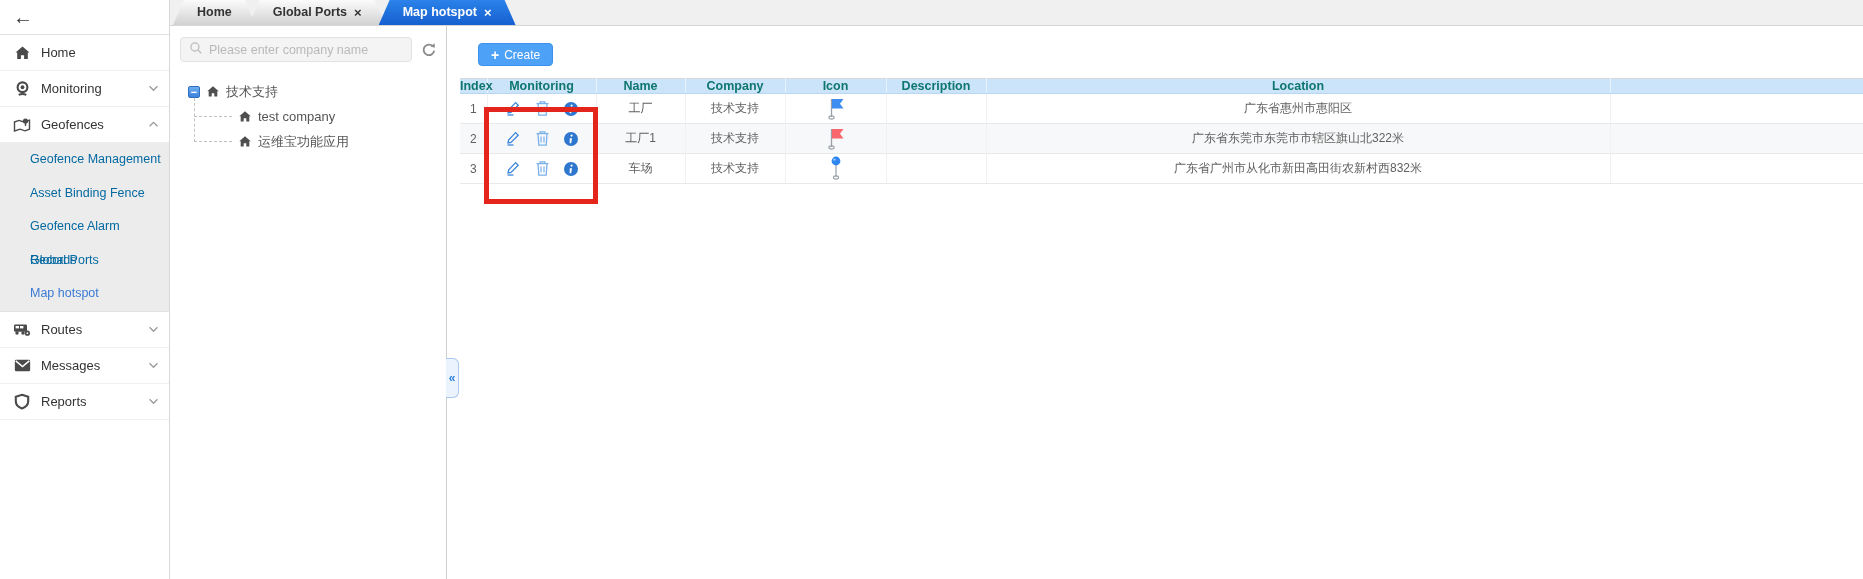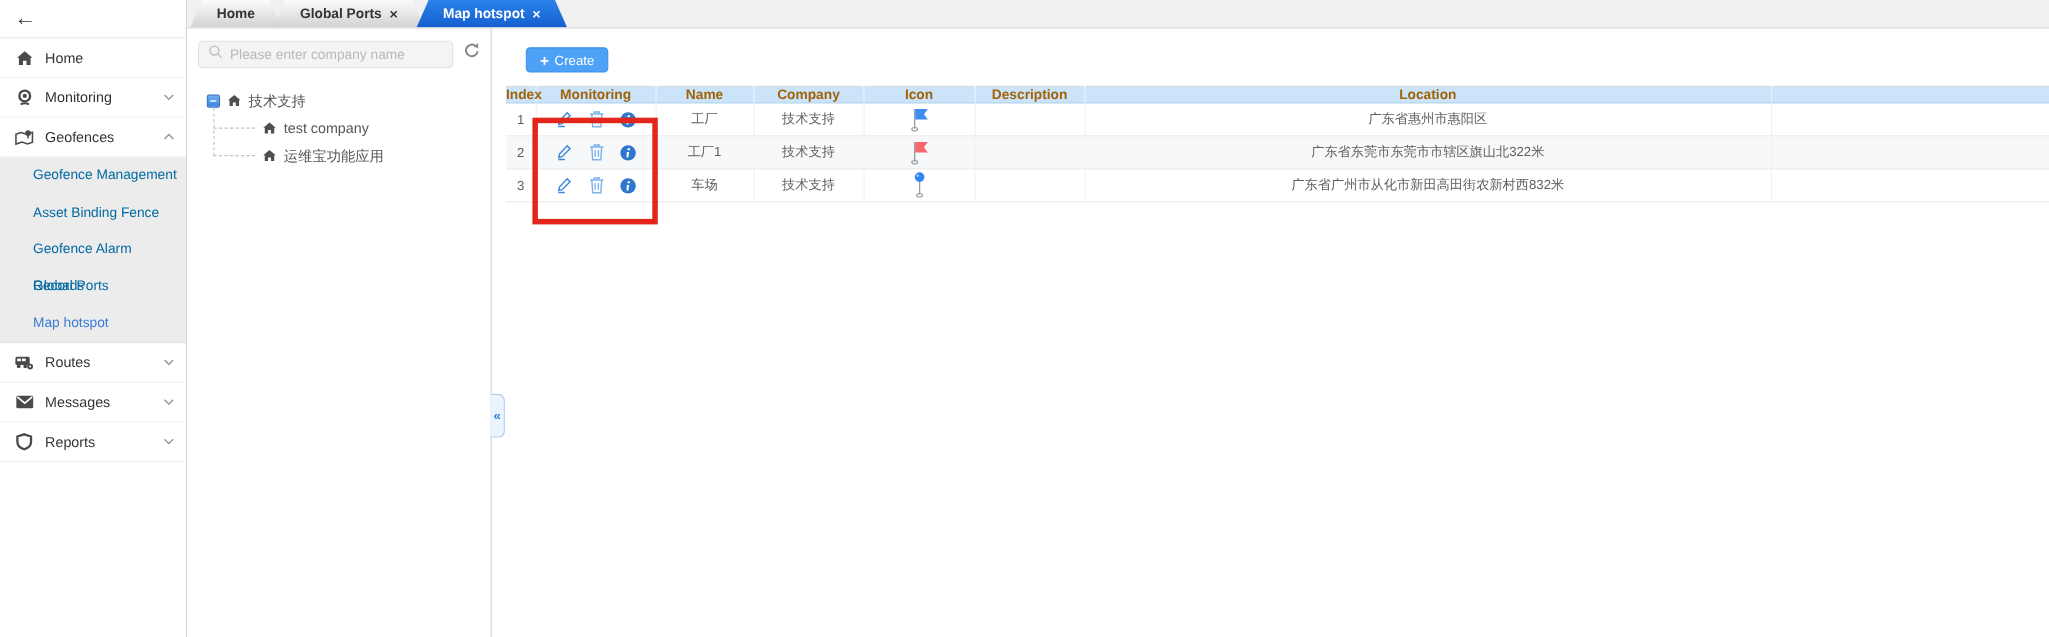--- a/index.html
+++ b/index.html
@@ -28,21 +28,21 @@
          background:linear-gradient(#fbfbfb,#d2d2d2);
          clip-path:polygon(11px 0, calc(100% - 11px) 0, 100% 100%, 0 100%); }
   .tab.active { background:linear-gradient(#2b82e9,#155fd0); color:#fff; }
   .tab-close { font-weight:bold; font-size:13px; line-height:1; cursor:pointer; }
   .tab.active .tab-close { color:#fff; }
 
   .content-row { flex:1; display:flex; min-height:0; }
 
   
   .tree-panel { width:277px; flex:none; background:#fff; border-right:1px solid #cfcfcf; position:relative; padding-top:11px; }
-  .search-row { display:flex; align-items:flex-start; padding:0 8px 0 10px; gap:8px; }
+  .search-row { display:flex; align-items:center; padding:0 8px 0 10px; gap:8px; }
   .search-box { flex:1; height:25px; background:#f4f4f4; border:1px solid #e3e3e3; border-radius:4px;
                 display:flex; align-items:center; padding:0 8px; gap:6px; }
   .search-box input { flex:1; border:none; outline:none; background:transparent; font-size:12.5px; color:#555;
                       font-family:"Liberation Sans","DejaVu Sans",sans-serif; }
   .search-box input::placeholder { color:#b9b9b9; }
   .refresh-btn { width:18px; height:18px; cursor:pointer; display:flex; align-items:center; justify-content:center; }
 
   .tree { padding:17px 0 0 18px; font-size:13px; color:#555; }
   .tree-node { height:25px; display:flex; align-items:center; gap:6px; cursor:pointer; white-space:nowrap; }
   .expander { width:12px; height:12px; border:1px solid #2f6fc0; border-radius:2px;
@@ -61,21 +61,21 @@
   .panel-gap { width:13px; flex:none; background:#fff; }
 
   
   .content { flex:1; background:#fff; position:relative; padding-top:17px; min-width:0; }
   .create-btn { margin-left:18px; height:23px; padding:0 12px; background:#4da1f6; border:1px solid #3d90ec;
                 border-radius:4px; color:#fff; font-size:12px; cursor:pointer; display:inline-flex;
                 align-items:center; gap:5px; font-family:"Liberation Sans","DejaVu Sans",sans-serif; }
   .create-plus { font-size:14px; font-weight:bold; line-height:1; }
 
   table.grid { border-collapse:collapse; width:100%; table-layout:fixed; margin-top:12px; border-top:1px solid #d9d9d9; }
-  table.grid th { background:#cbe4f9; height:14px; font-size:12.5px; color:#a16207; font-weight:bold;
+  table.grid th { background:#cbe4f9; height:14px; font-size:12.5px; color:#0f766e; font-weight:bold;
                   border-right:1px solid #e7f2fc; border-bottom:1px solid #b9d7f0; }
   table.grid th:last-child { border-right:none; }
   table.grid td { height:30px; text-align:center; font-size:12px; color:#606060;
                   border-bottom:1px solid #e9e9e9; border-right:1px solid #f0f1f2; overflow:hidden; white-space:nowrap; }
   table.grid td:last-child { border-right:none; }
   table.grid tr.striped td { background:#f7f8f9; }
   .op-cell { display:flex; align-items:center; justify-content:center; gap:13px; }
   .op-btn { cursor:pointer; display:flex; align-items:center; }
   .icon-cell svg { display:block; margin:0 auto; }
 

